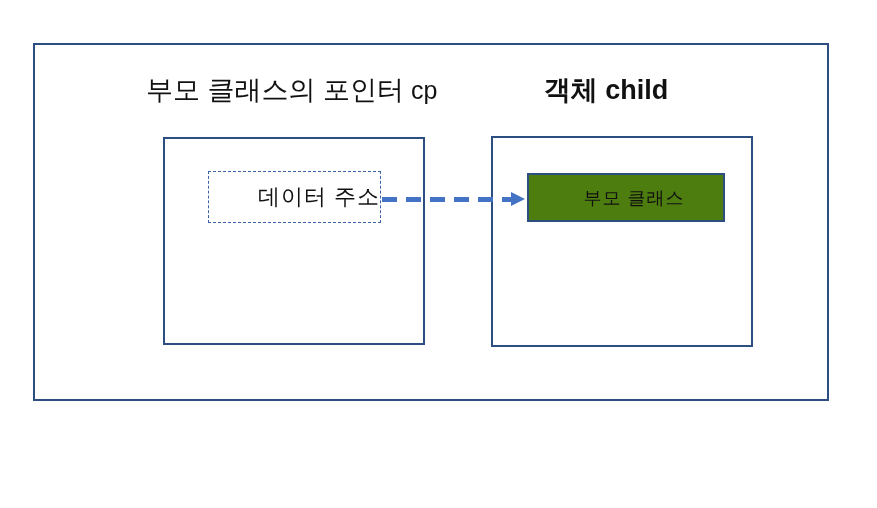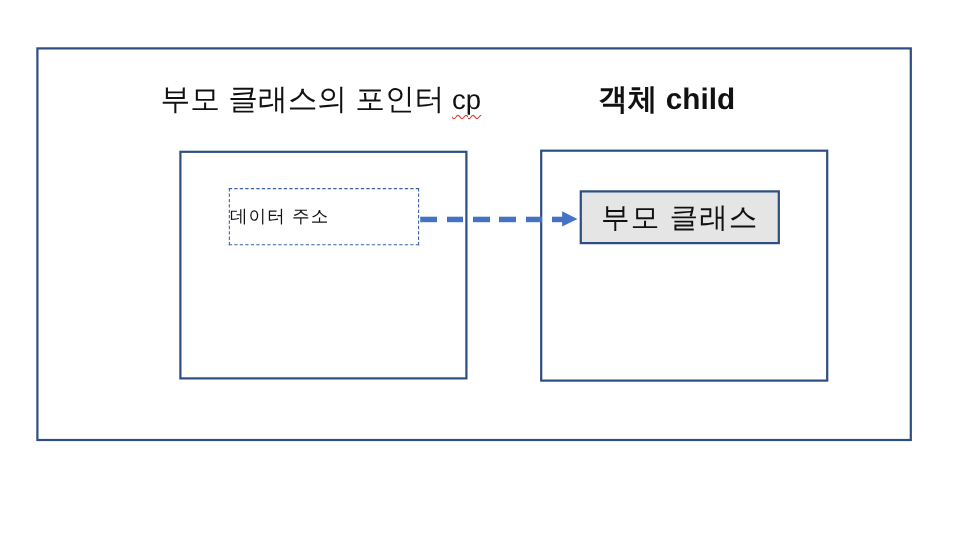--- a/index.html
+++ b/index.html
@@ -32,57 +32,57 @@
   .inner-box.left  { left: 163px; top: 137px; width: 258px; height: 204px; }
   .inner-box.right { left: 491px; top: 136px; width: 258px; height: 207px; }
 
   .dashed-cell {
     position: absolute;
     left: 208px; top: 171px;
     width: 171px; height: 50px;
     border: 1px dashed #3c62a8;
     display: flex;
     align-items: center;
-    justify-content: flex-start;
-    font-size: 16px;
+    justify-content: flex-end;
+    font-size: 22px;
     letter-spacing: 1px;
     background: #ffffff;
   }
 
   .mem-row {
     position: absolute;
     left: 527px;
     width: 178px; height: 45px;
     border: 2px solid #2d4e81;
-    background: #e5e5e5;
+    background: #4d7c0f;
     display: flex;
     align-items: center;
     justify-content: center;
-    font-size: 26px;
+    font-size: 18px;
     letter-spacing: 1px;
+    padding-left: 16px;
   }
   .mem-row.row-0 { top: 173px; }
   .mem-row.row-1 { top: 227px; }
 
   
   .title {
     position: absolute;
     top: 71px;
     height: 38px;
     line-height: 38px;
     font-size: 27px;
     white-space: nowrap;
     text-align: center;
   }
   .title.left-title  { left: 146px; width: 280px; }
   .title.right-title { left: 527px; width: 158px; font-weight: bold; }
   .code-spell {
     font-size: 25px;
     margin-left: 7px;
-    text-decoration: underline;
     text-decoration-style: wavy;
     text-decoration-color: #e03c31;
     text-decoration-thickness: 1px;
     text-underline-offset: 5px;
   }
 
   
   .arrow-line {
     position: absolute;
     left: 382px; top: 197px;

